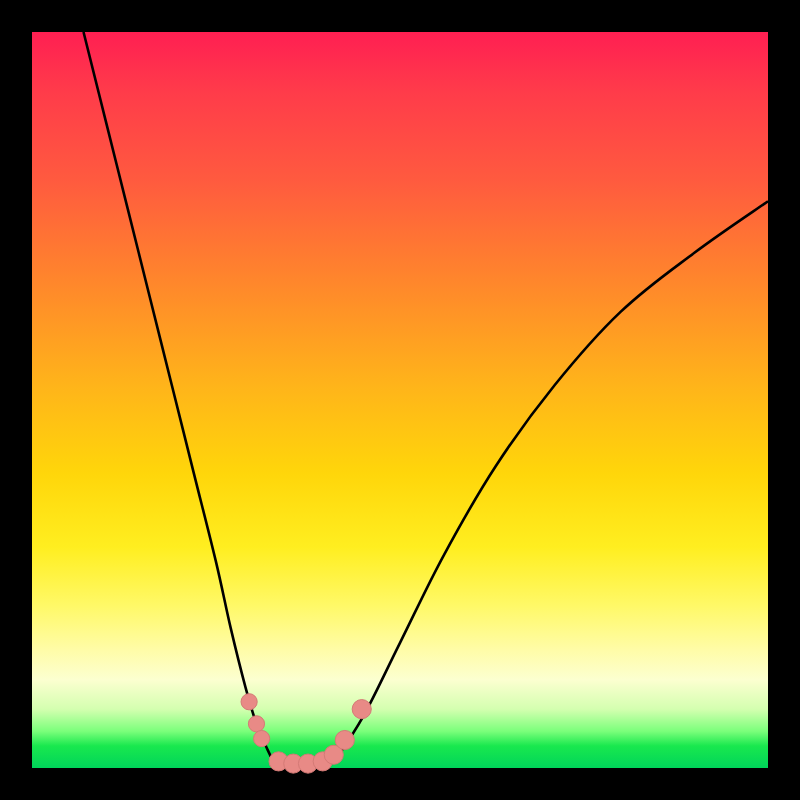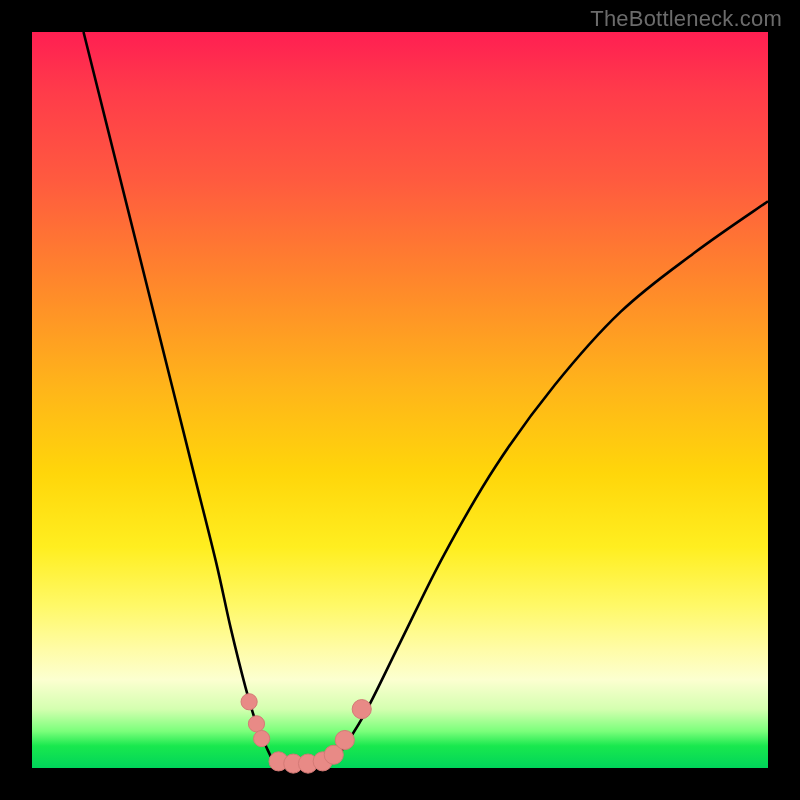--- a/index.html
+++ b/index.html
@@ -59,21 +59,20 @@
     left: 0;
     width: 736px;
     height: 736px;
     overflow: visible;
   }
 </style>
 </head>
 <body>
 
 <div class="frame">
-  <div class="watermark">TheBottleneck.com</div>
   <div class="plot-area">
     <svg class="curves" viewBox="0 0 736 736">
       <path id="curve-left" fill="none" stroke-width="2.6" d="M 51.52 0 C 55.494400000000006 15.897600000000008, 65.6512 56.524800000000056, 73.60000000000001 88.32000000000005 C 81.54880000000001 120.11520000000004, 87.7312 144.8448, 95.68 176.64 C 103.62880000000001 208.43519999999998, 109.8112 233.16479999999999, 117.76 264.96 C 125.70880000000001 296.7552, 131.8912 321.48479999999995, 139.84 353.28 C 147.7888 385.0752, 153.97119999999998 409.80479999999994, 161.92 441.59999999999997 C 169.8688 473.3952, 177.376 502.09919999999994, 184 529.92 C 190.624 557.7407999999999, 193.42080000000004 573.6383999999999, 198.72000000000003 596.16 C 204.0192 618.6816, 208.8032 637.8176, 213.44 655.04 C 218.0768 672.2624, 220.5056 680.5792, 224.48 691.84 C 228.4544 703.1008, 232.208 710.3136000000001, 235.52 717.6 C 238.83200000000002 724.8864, 241.5552 729.6704000000001, 242.88000000000002 732.32" stroke="#000000"></path>
       <path id="curve-floor" fill="none" stroke-width="2.6" d="M 242.88000000000002 732.32 C 245.52960000000002 732.58496, 252.30079999999998 733.52704, 257.59999999999997 733.792 C 262.89919999999995 734.05696, 267.0208 733.792, 272.32 733.792 C 277.6192 733.792, 281.74080000000004 734.4544000000001, 287.04 733.792 C 292.3392 733.1296, 299.11039999999997 730.7744, 301.76 730.112" stroke="#000000"></path>
       <path id="curve-right" fill="none" stroke-width="2.6" d="M 301.76 730.112 C 307.0592 721.89824, 319.2768 705.94176, 331.2 684.48 C 343.1232 663.01824, 353.42719999999997 640.0256, 368 610.88 C 382.57280000000003 581.7343999999999, 394.93760000000003 554.3552, 412.16 522.56 C 429.3824 490.7647999999999, 443.808 464.7104, 463.68 434.24 C 483.552 403.7696, 500.0383999999999 381.1008, 522.56 353.28 C 545.0816 325.45919999999995, 563.6288000000001 303.52639999999997, 588.8000000000001 279.68 C 613.9712000000001 255.83360000000002, 635.904 240.67200000000008, 662.4 220.80000000000007 C 688.896 200.92800000000005, 722.752 178.5536, 736 169.27999999999997" stroke="#000000"></path>
       <g id="markers">
           <circle cx="217.11999999999998" cy="669.76" r="8.096" fill="#e88a86" stroke="#d47a76" stroke-width="1"></circle>
           <circle cx="224.48" cy="691.84" r="8.096" fill="#e88a86" stroke="#d47a76" stroke-width="1"></circle>
           <circle cx="229.632" cy="706.56" r="8.096" fill="#e88a86" stroke="#d47a76" stroke-width="1"></circle>
           <circle cx="246.56" cy="729.376" r="9.568000000000001" fill="#e88a86" stroke="#d47a76" stroke-width="1"></circle>

